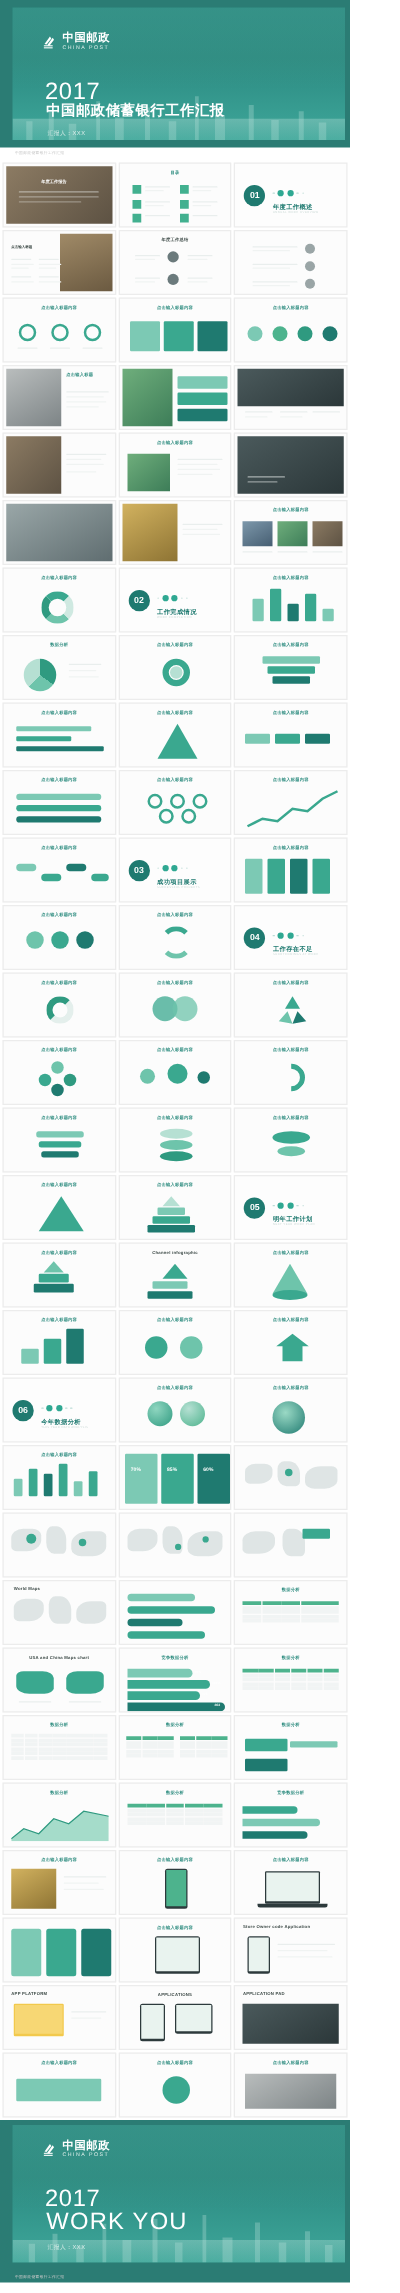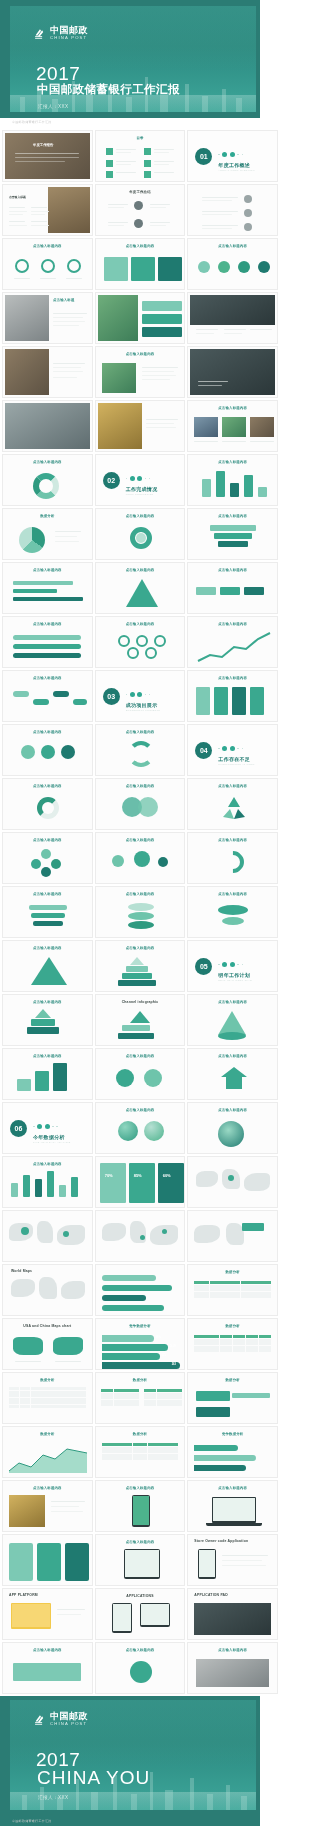--- a/index.html
+++ b/index.html
@@ -6,21 +6,21 @@
   html, body {
     width: 280px;
     background: #ffffff;
     font-family: "Liberation Sans", "DejaVu Sans", sans-serif;
   }
   body { width: 280px; height: 1834px; overflow: hidden; position: relative; }
 
   
   .hero {
     position: relative;
-    width: 260px;
+    width: 280px;
     overflow: hidden;
     background: #2b7c74;
   }
   .hero-cover { height: 118px; }
   .hero-end   { height: 130px; }
   .hero-inner {
     position: absolute;
     left: 10px; right: 4px; top: 6px; bottom: 6px;
     background:
       linear-gradient(180deg, #2e8d82 0%, #2f8c81 38%, #32948a 60%, #3ea79a 100%);
@@ -1048,17 +1048,17 @@
         <rect x="2" y="17" width="13" height="1.6" fill="#ffffff"></rect>
         <rect x="2" y="20" width="13" height="1.6" fill="#ffffff"></rect>
       </svg>
       <div>
         <div class="logo-cn">中国邮政</div>
         <div class="logo-en">CHINA POST</div>
       </div>
     </div>
 
     <div class="hero-year">2017</div>
-    <div class="hero-title">CHINA YOU</div>
+    <div class="hero-title">WORK YOU</div>
     <div class="hero-sub">汇报人：XXX</div>
   </div>
   <div class="foot-note" style="bottom:3px">中国邮政储蓄银行工作汇报</div>
 </div>
 
 </body></html>

